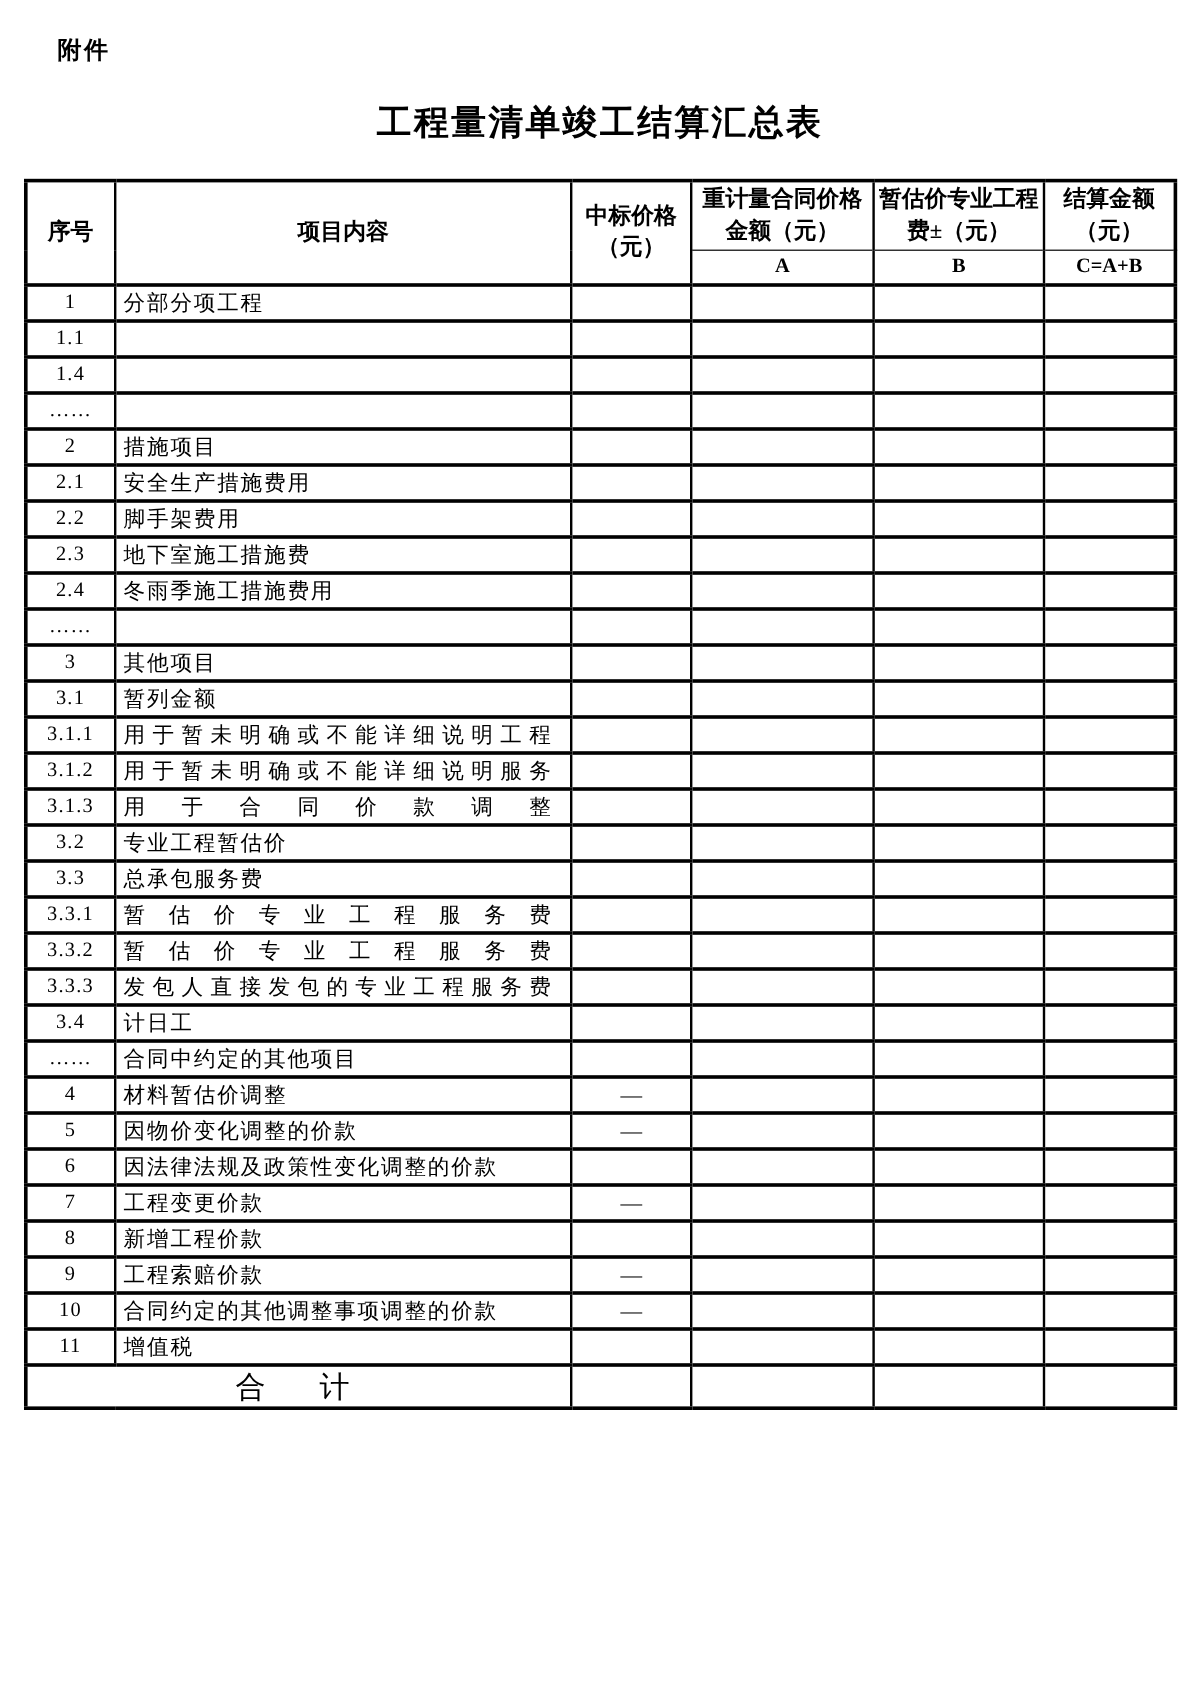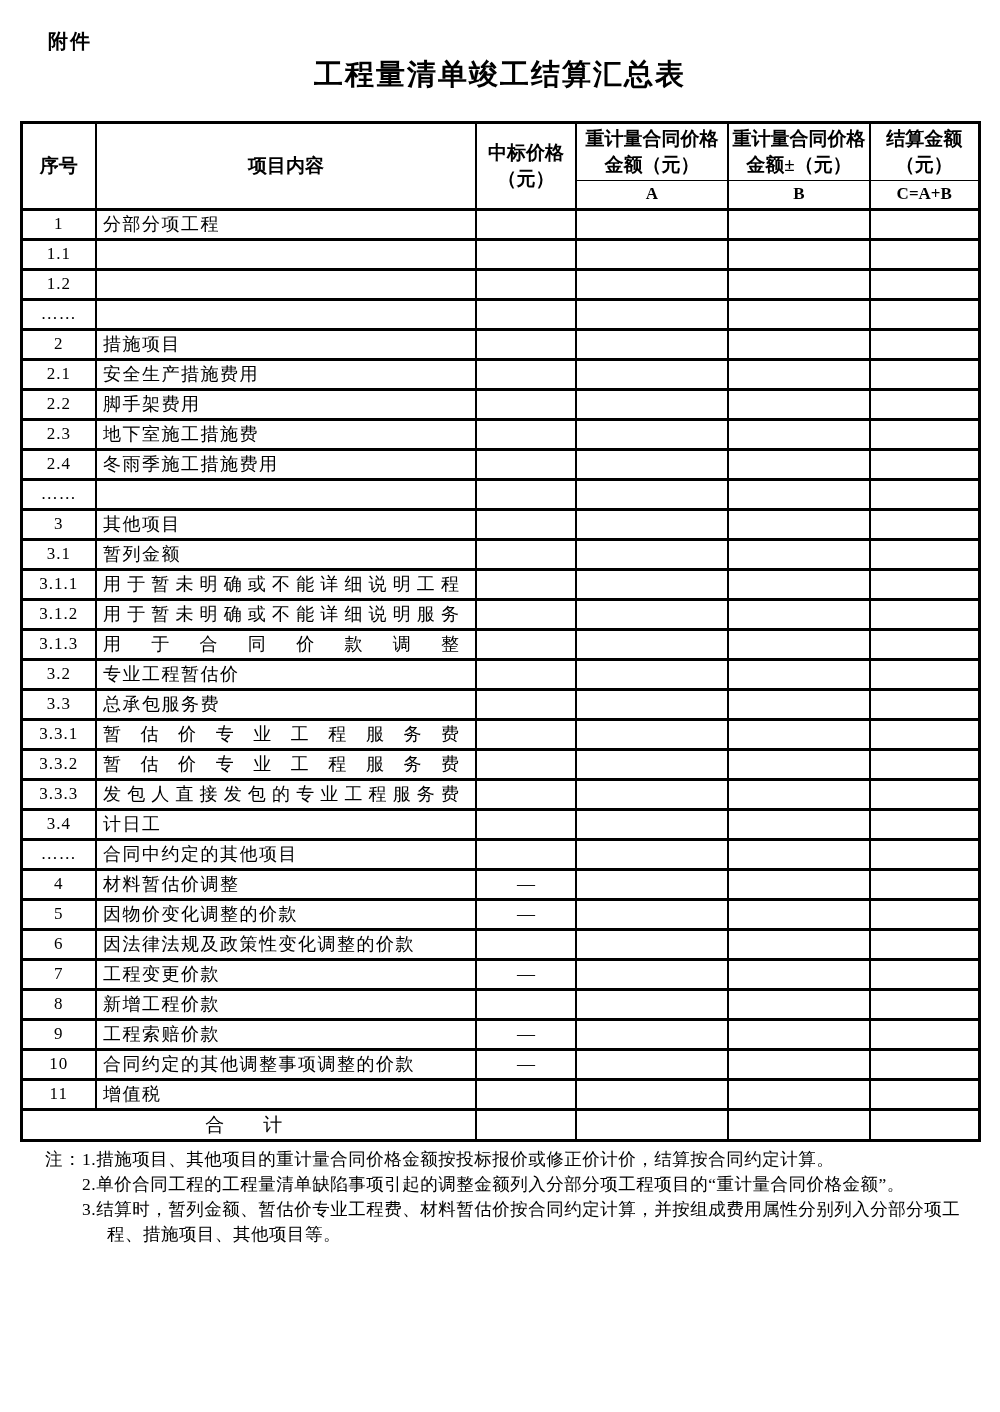--- a/index.html
+++ b/index.html
@@ -12,20 +12,21 @@
     overflow:hidden;
   }
   .attachment {
     font-size:20px; font-weight:bold;
     padding:28px 0 0 48px;
     letter-spacing:2px;
   }
   .doc-title {
     text-align:center;
     font-size:29px; font-weight:bold;
+    margin-top:28px;
     letter-spacing:2px;
   }
   table.main-table {
     border-collapse:collapse;
     table-layout:fixed;
     width:958px;
     margin:26px auto 0 auto;
     border:3px solid #000;
   }
   th, td {
@@ -51,21 +52,21 @@
     font-weight:bold;
   }
   tbody td { height:30px; font-size:18px; }
   td.c-no   { text-align:center; font-size:17px; letter-spacing:1px; }
   td.c-content { text-align:left; padding:0 16px 0 6px; letter-spacing:1.5px; }
   td.c-content.justify { text-align:justify; text-align-last:justify; letter-spacing:0; }
   td.c-bid, td.c-val { text-align:center; }
   tfoot td { height:31px; }
   td.total-label {
     text-align:center;
-    font-size:19px;
+    font-size:25px;
     font-weight:normal;
     letter-spacing:10px;
   }
   .notes {
     width:955px;
     margin:5px 0 0 22px;
     font-size:17.5px;
     line-height:25px;
     letter-spacing:0.5px;
   }
@@ -90,21 +91,21 @@
       <col style="width:152px">
       <col style="width:142px">
       <col style="width:109px">
     </colgroup>
     <thead>
       <tr class="h1">
         <th rowspan="2">序号</th>
         <th rowspan="2">项目内容</th>
         <th rowspan="2">中标价格（元）</th>
         <th class="h2">重计量合同价格金额（元）</th>
-        <th class="h2">重计量合同价格金额±（元）</th>
+        <th class="h2">暂估价专业工程费±（元）</th>
         <th class="h2">结算金额（元）</th>
       </tr>
       <tr class="subhead">
         <th>A</th>
         <th>B</th>
         <th>C=A+B</th>
       </tr>
     </thead>
     <tbody id="table-body">
         <tr>
@@ -117,21 +118,21 @@
         </tr>
         <tr>
           <td class="c-no">1.1</td>
           <td class="c-content"></td>
           <td class="c-bid"></td>
           <td class="c-val"></td>
           <td class="c-val"></td>
           <td class="c-val"></td>
         </tr>
         <tr>
-          <td class="c-no">1.2</td>
+          <td class="c-no">1.4</td>
           <td class="c-content"></td>
           <td class="c-bid"></td>
           <td class="c-val"></td>
           <td class="c-val"></td>
           <td class="c-val"></td>
         </tr>
         <tr>
           <td class="c-no">……</td>
           <td class="c-content"></td>
           <td class="c-bid"></td>
@@ -352,19 +353,14 @@
       <tr class="total-row">
         <td colspan="2" class="total-label">合　计</td>
         <td class="c-bid"></td>
         <td class="c-val"></td>
         <td class="c-val"></td>
         <td class="c-val"></td>
       </tr>
     </tfoot>
   </table>
 
-  <div class="notes">
-    <div class="note note-first"><span class="note-prefix">注：</span><span>1.措施项目、其他项目的重计量合同价格金额按投标报价或修正价计价，结算按合同约定计算。</span></div>
-    <div class="note"><span>2.单价合同工程的工程量清单缺陷事项引起的调整金额列入分部分项工程项目的“重计量合同价格金额”。</span></div>
-    <div class="note"><span>3.结算时，暂列金额、暂估价专业工程费、材料暂估价按合同约定计算，并按组成费用属性分别列入分部分项工程、措施项目、其他项目等。</span></div>
-  </div>
 
 </div>
 
 </body></html>

